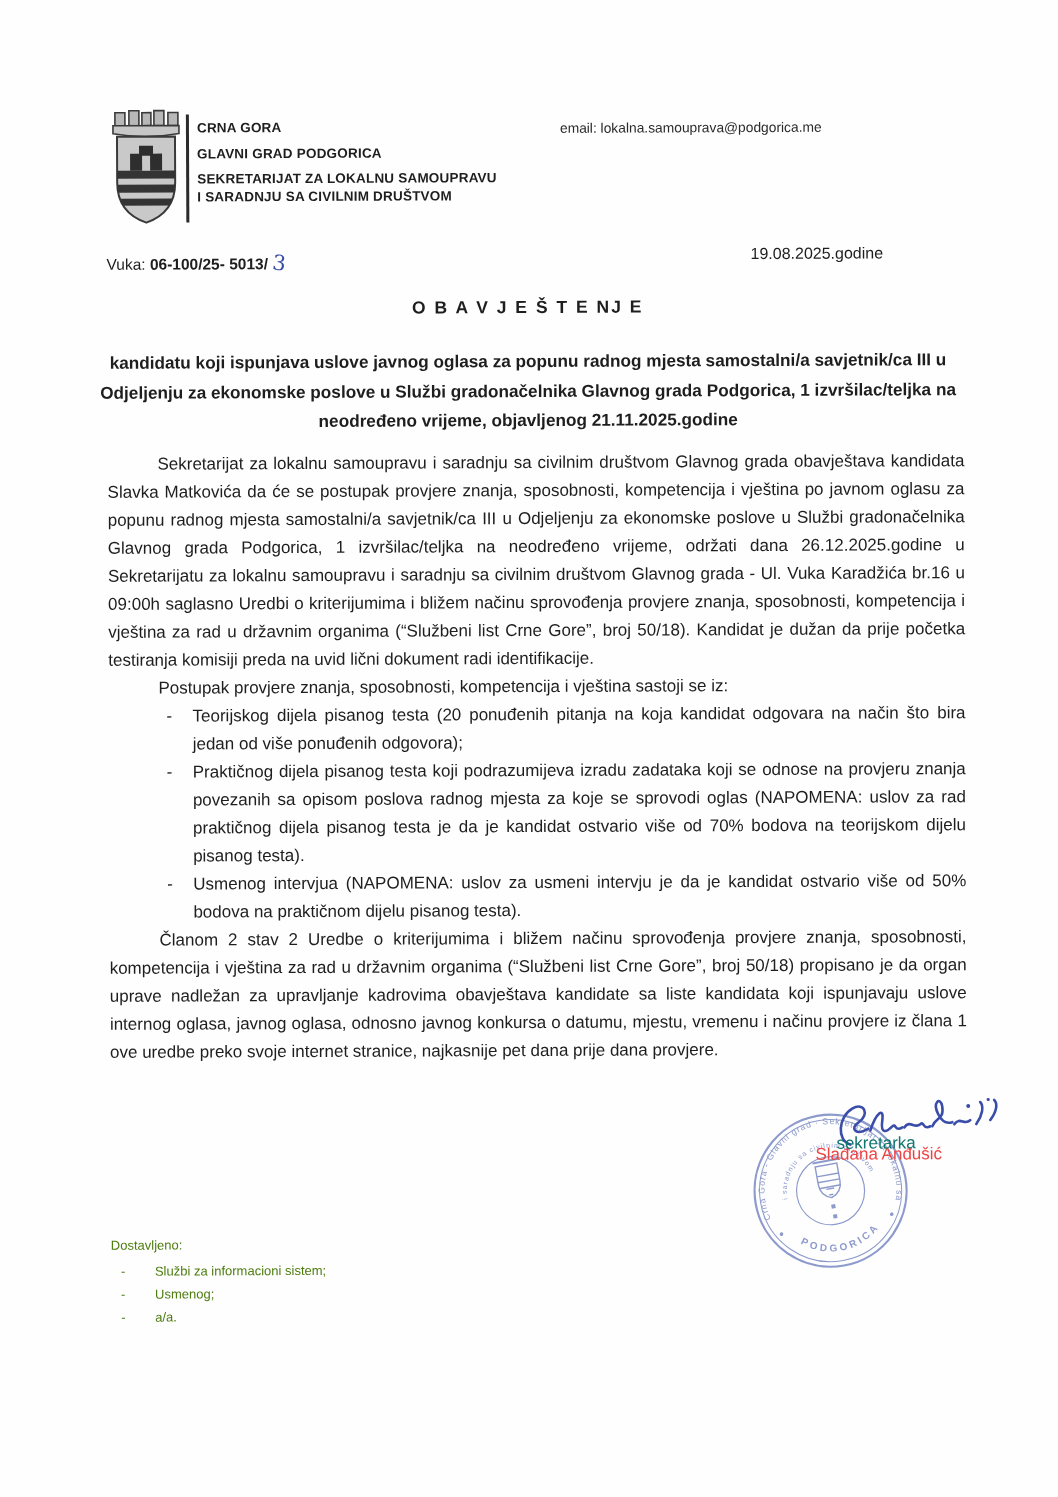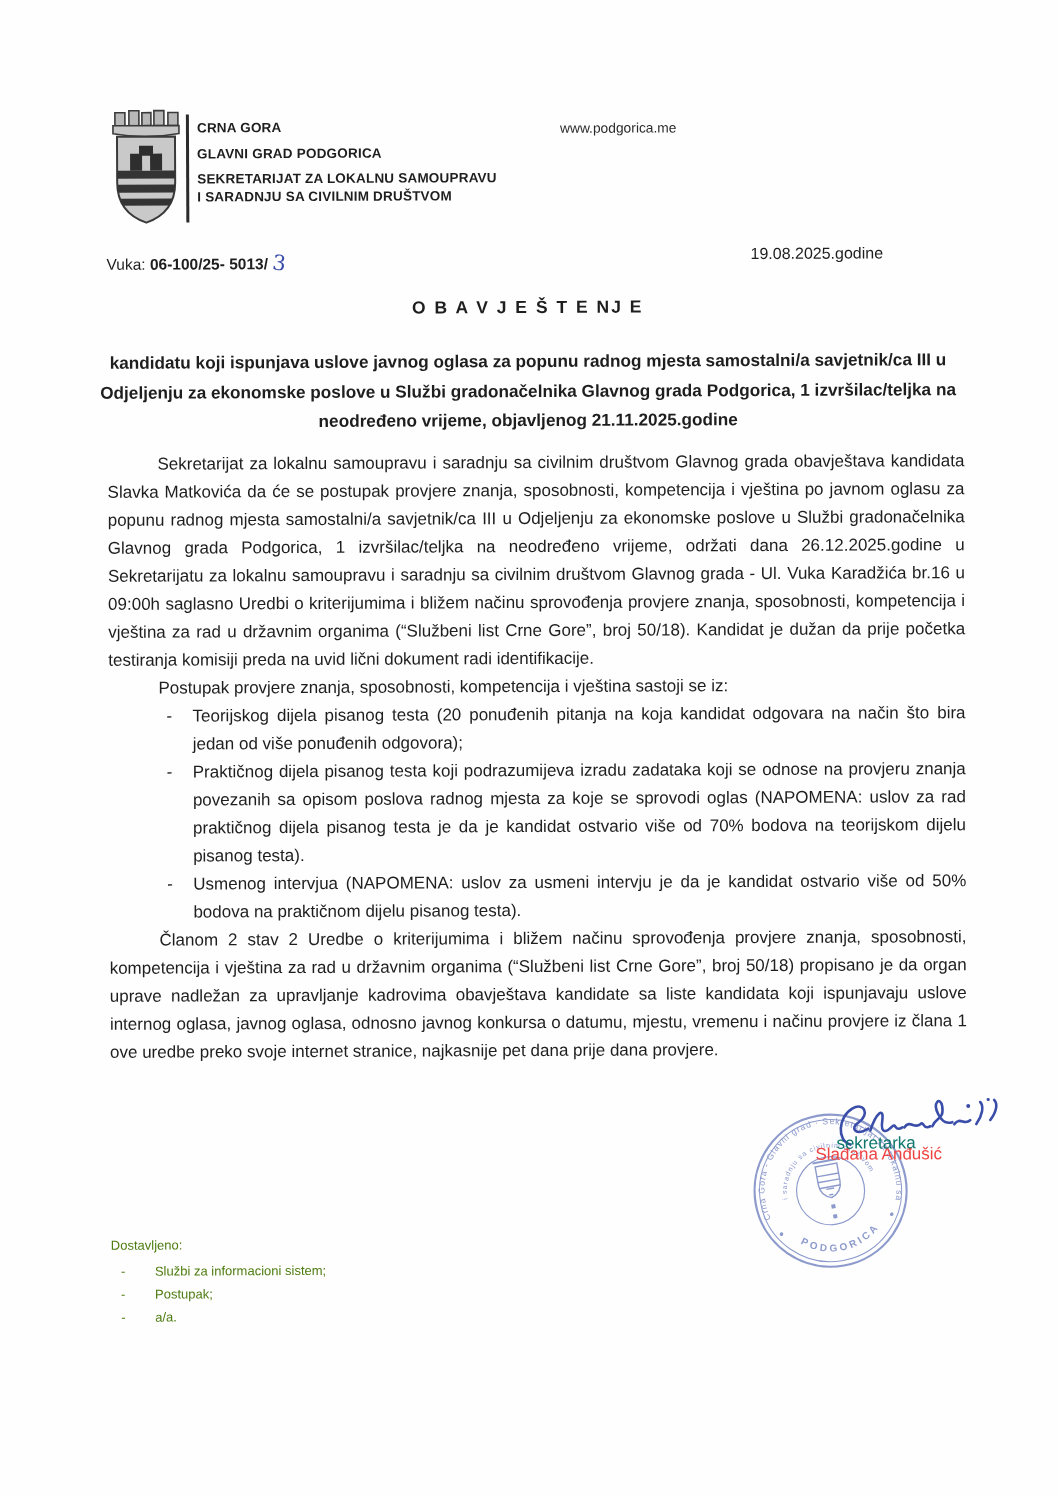--- a/index.html
+++ b/index.html
@@ -88,21 +88,21 @@
   <div class="lh-divider"></div>
 
   <div class="org">
     <div class="l1">CRNA GORA</div>
     <div class="l2">GLAVNI GRAD PODGORICA</div>
     <div class="l3">SEKRETARIJAT ZA LOKALNU SAMOUPRAVU</div>
     <div>I SARADNJU SA CIVILNIM DRUŠTVOM</div>
   </div>
 
   <div class="contact">
-    <div>www.podgorica.me</div>
+    <div>email: lokalna.samouprava@podgorica.me</div>
   </div>
 
   <div class="ref">
     <span>Vuka:</span>
     <b>06-100/25- 5013/</b><span class="hand3">3</span>
   </div>
   <div class="date">19.08.2025.godine</div>
 
   <div class="title">O B A V J E Š T E NJ E</div>
   <div class="subtitle">kandidatu koji ispunjava uslove javnog oglasa za popunu radnog mjesta samostalni/a savjetnik/ca III u Odjeljenju za ekonomske poslove u Službi gradonačelnika Glavnog grada Podgorica, 1 izvršilac/teljka na neodređeno vrijeme, objavljenog 21.11.2025.godine</div>
@@ -191,21 +191,21 @@
   <div class="sig-role">sekretarka</div>
 
   <div class="dist">
     <div class="label">Dostavljeno:</div>
     <div class="dist-row">
       <span class="ddash">-</span>
       <span>Službi za informacioni sistem;</span>
     </div>
     <div class="dist-row">
       <span class="ddash">-</span>
-      <span>Postupak;</span>
+      <span>Usmenog;</span>
     </div>
     <div class="dist-row">
       <span class="ddash">-</span>
       <span>a/a.</span>
     </div>
   </div>
 
  </div>
 </div>
 

